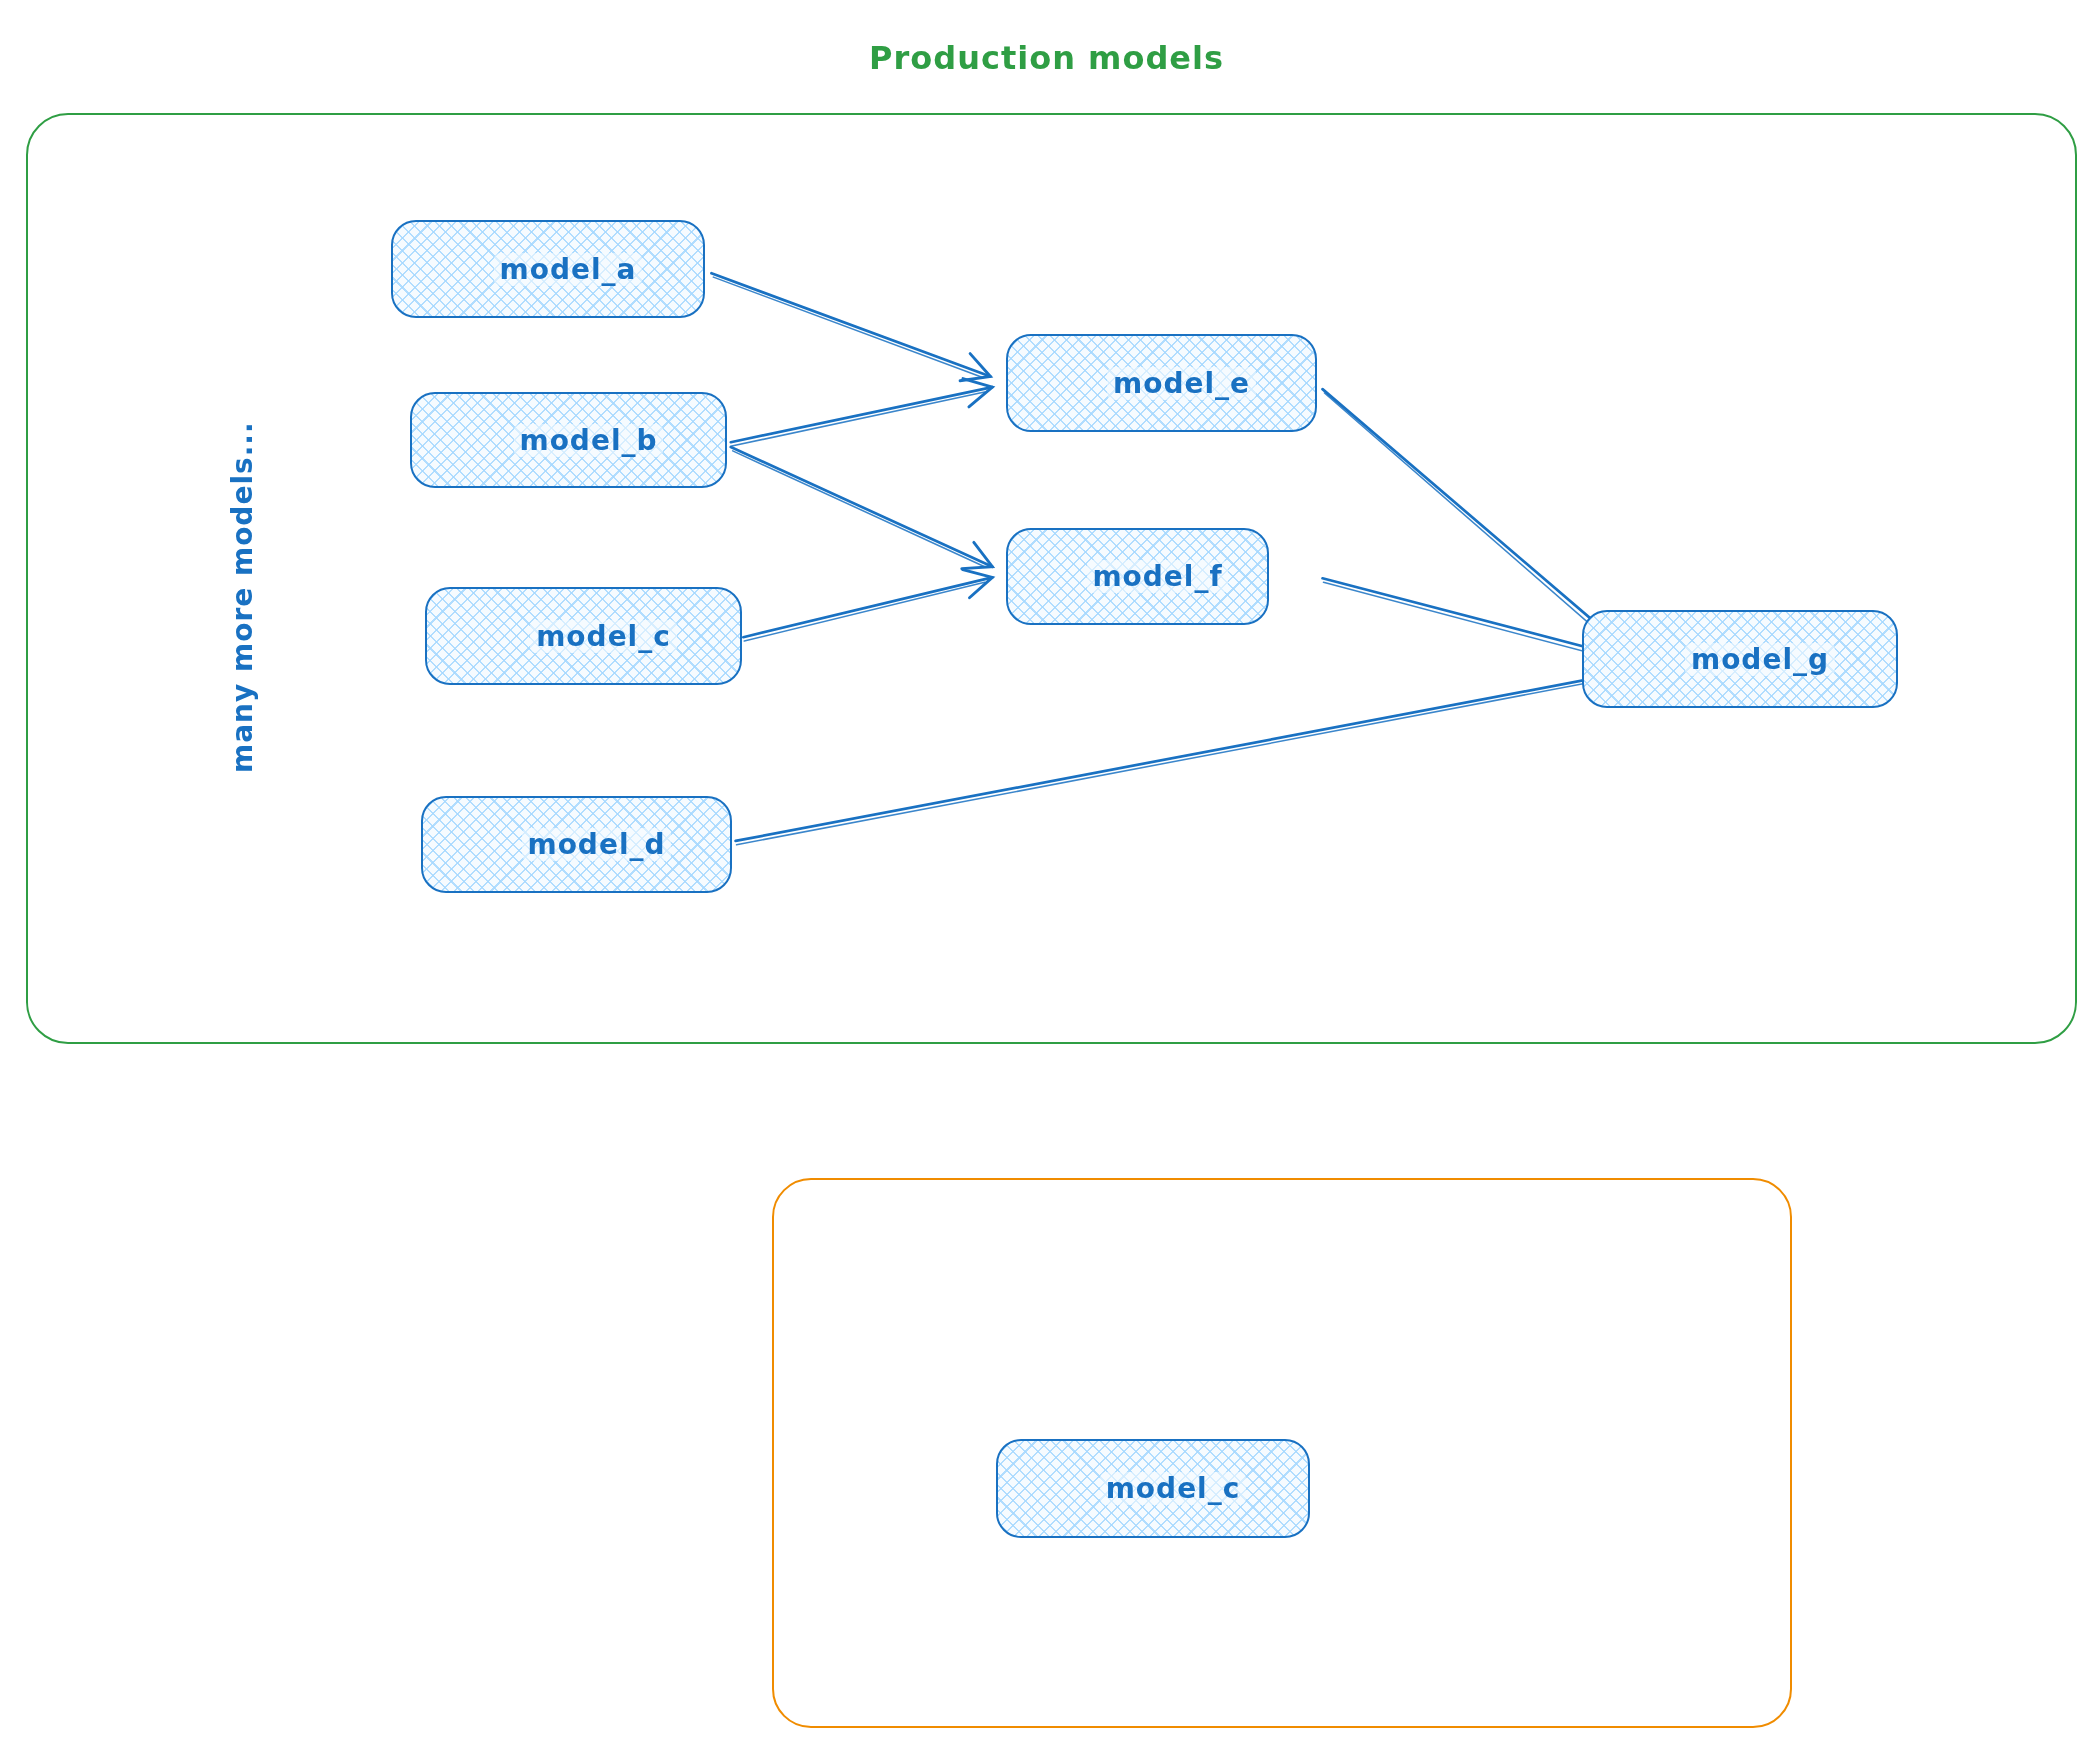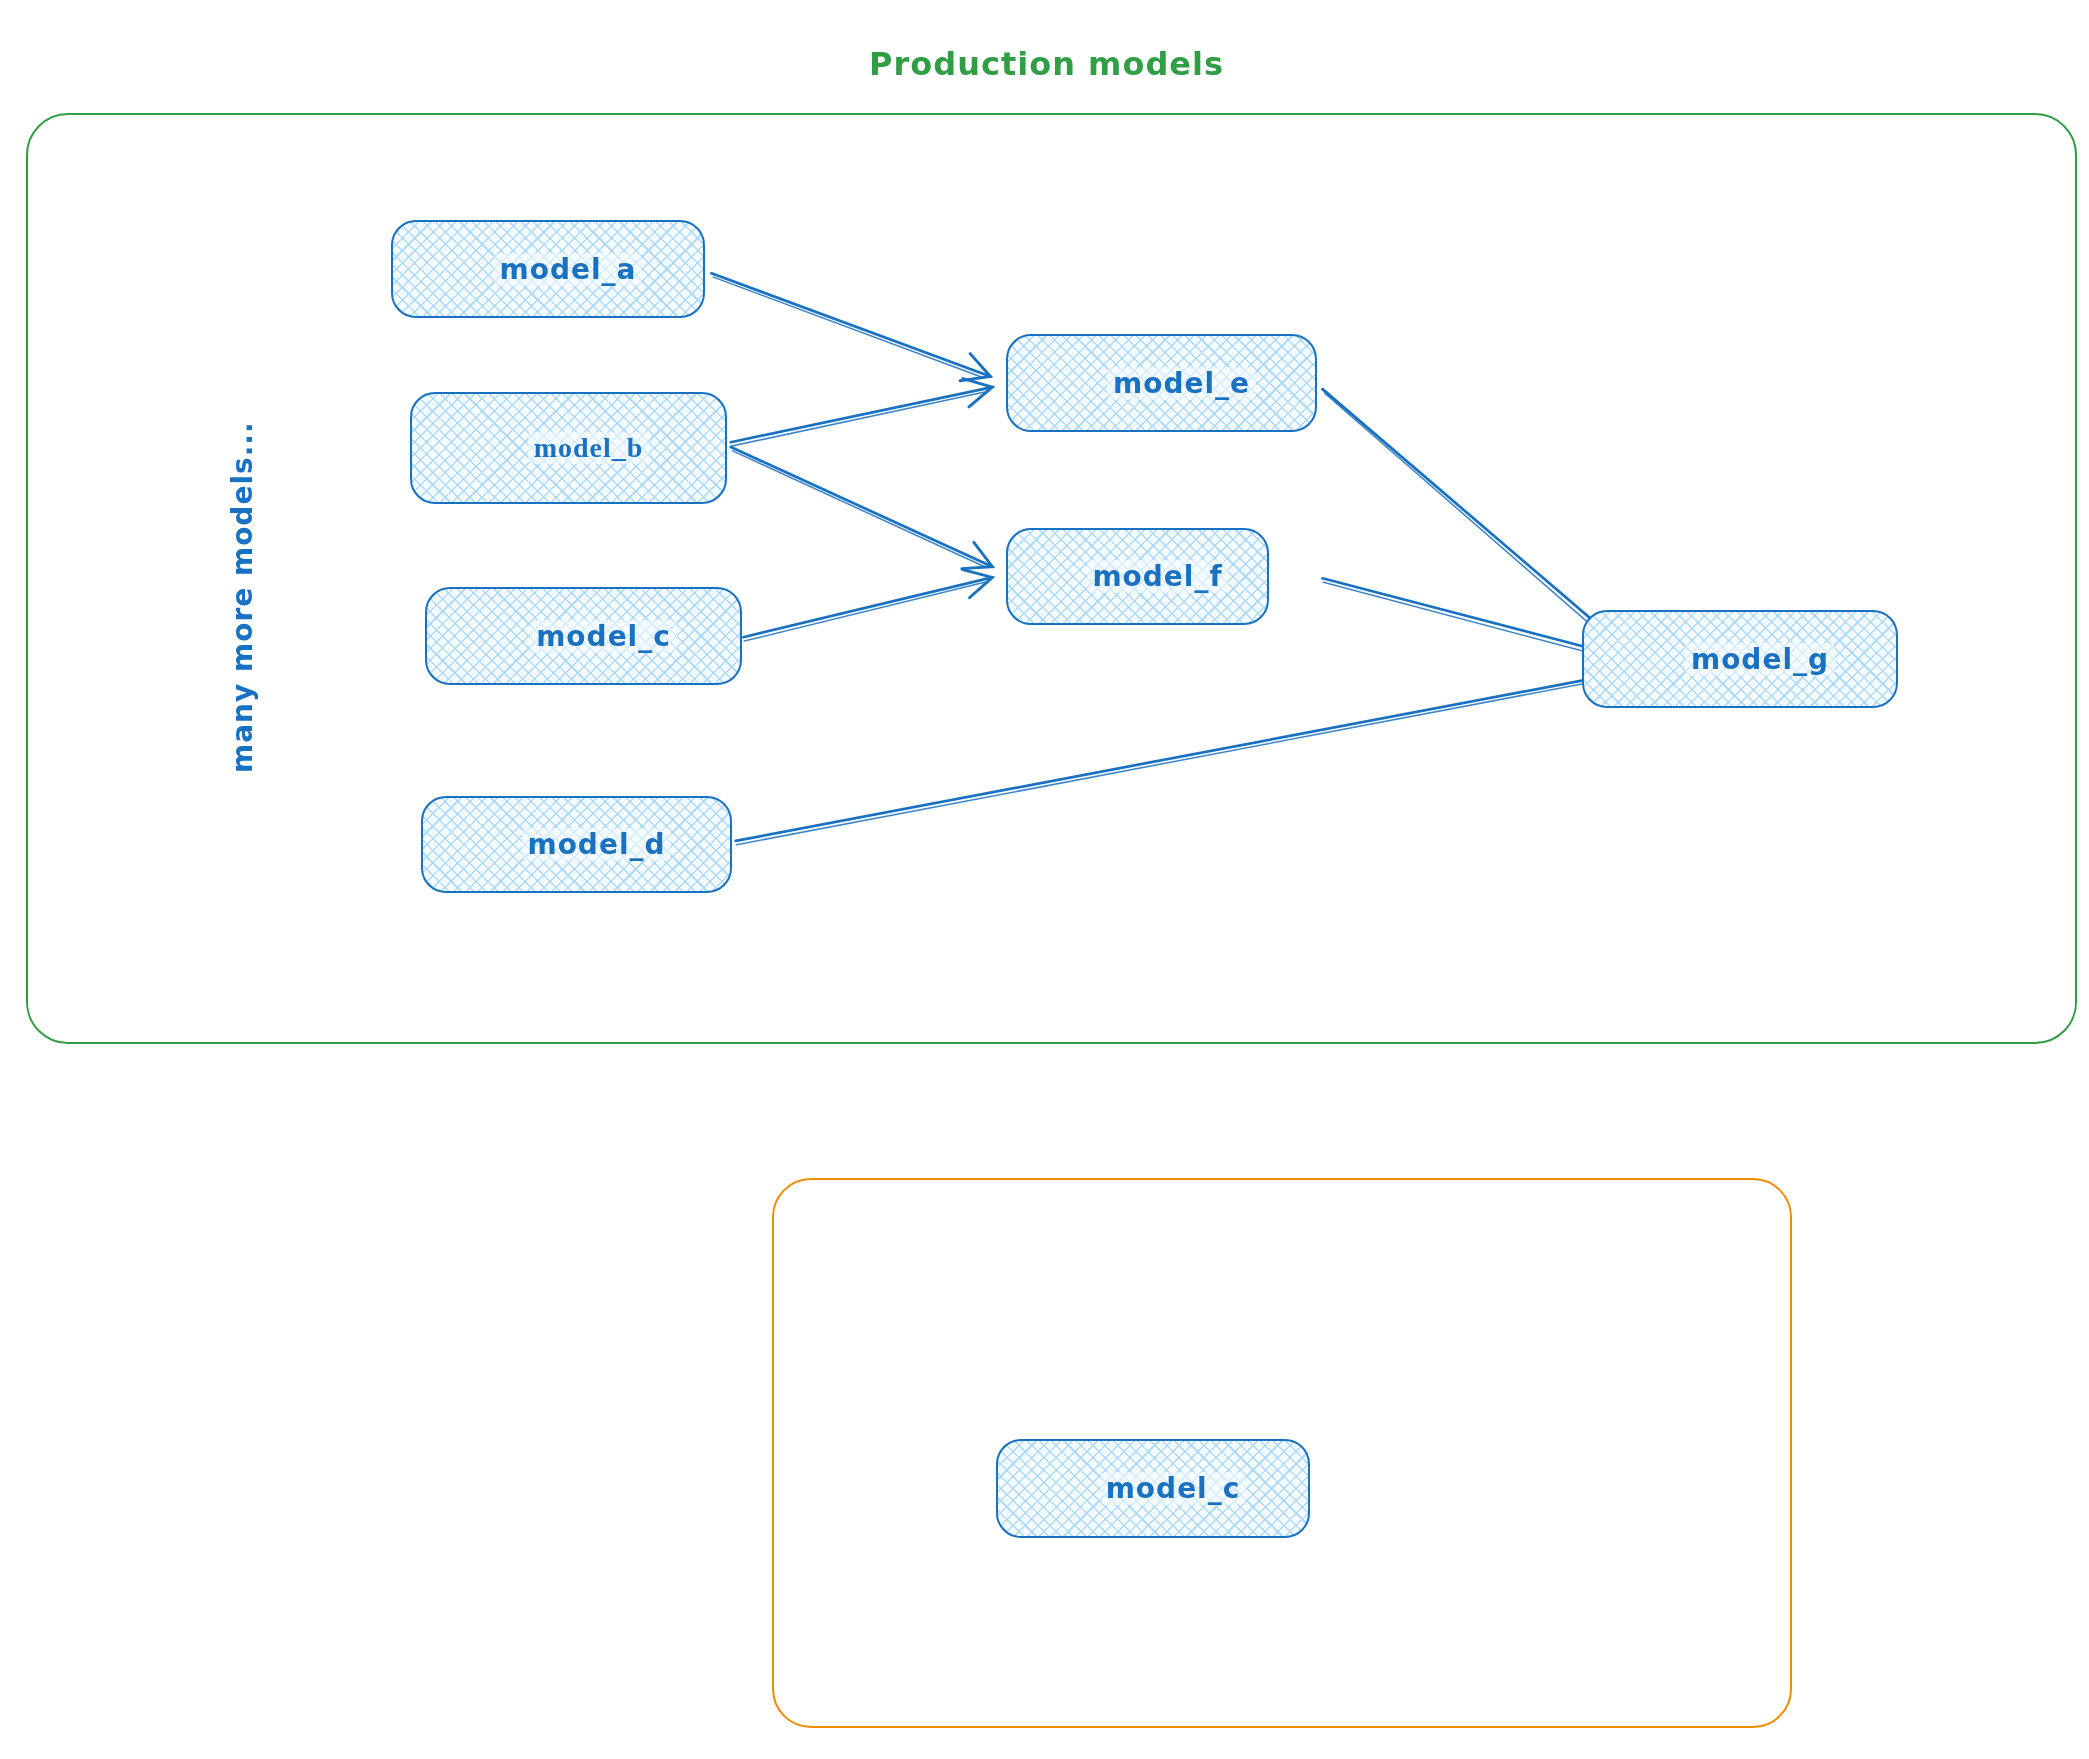--- a/index.html
+++ b/index.html
@@ -5,39 +5,39 @@
   html,body{margin:0;padding:0;background:#ffffff;font-family:"DejaVu Sans",sans-serif;}
   .canvas{position:relative;width:2089px;height:1759px;background:#ffffff;overflow:hidden;}
 
   
   .container{position:absolute;background:transparent;}
   #production-box{left:26px;top:113px;width:2047px;height:927px;border:2.9px solid #2f9e44;border-radius:42px;}
   #development-box{left:772px;top:1178px;width:1016px;height:546px;border:2.9px solid #f08c00;border-radius:39px;}
 
   
   .group-title{position:absolute;font-size:32px;font-weight:700;letter-spacing:1px;white-space:nowrap;}
-  #production-title{left:869px;top:45px;color:#2f9e44;text-align:right;}
+  #production-title{left:869px;top:39px;color:#2f9e44;text-align:right;}
   #development-title{left:1079px;top:1105px;color:#f08c00;}
 
   
   .side-label{position:absolute;left:89px;top:601px;width:309px;height:35px;transform:rotate(-90deg);
     color:#1971c2;font-size:28px;font-weight:600;text-align:center;white-space:nowrap;letter-spacing:1px;}
 
   
   .node{position:absolute;border:2.9px solid #1971c2;border-radius:25px;
     background:
       repeating-linear-gradient(45deg, rgba(165,216,255,0.85) 0 1.5px, transparent 1.5px 8.7px),
       repeating-linear-gradient(135deg, rgba(165,216,255,0.85) 0 1.5px, transparent 1.5px 8.7px),
       #f6fbff;
     display:flex;align-items:center;justify-content:center;box-sizing:border-box;padding-left:40px;}
   .node-label{color:#1971c2;font-size:28px;font-weight:600;letter-spacing:1px;
     background:rgba(246,251,255,0.55);padding:0 5.8px;border-radius:5.8px;}
 
   #node-model-a{left:391px;top:220px;width:314px;height:98px;}
-  #node-model-b{left:410px;top:392px;width:317px;height:112px;font-family:Liberation Serif, serif;}
+  #node-model-b{left:410px;top:392px;width:317px;height:96px;}
   #node-model-c{left:425px;top:587px;width:317px;height:98px;}
   #node-model-d{left:421px;top:796px;width:311px;height:97px;}
   #node-model-e{left:1006px;top:334px;width:311px;height:98px;}
   #node-model-f{left:1006px;top:528px;width:263px;height:97px;}
   #node-model-g{left:1582px;top:610px;width:316px;height:98px;}
   #node-model-c-dev{left:996px;top:1439px;width:314px;height:99px;}
 
   
   #edge-layer{position:absolute;left:0;top:0;width:2089px;height:1759px;pointer-events:none;}
   .edge{stroke:#1971c2;stroke-width:2.8;fill:none;stroke-linecap:round;}

